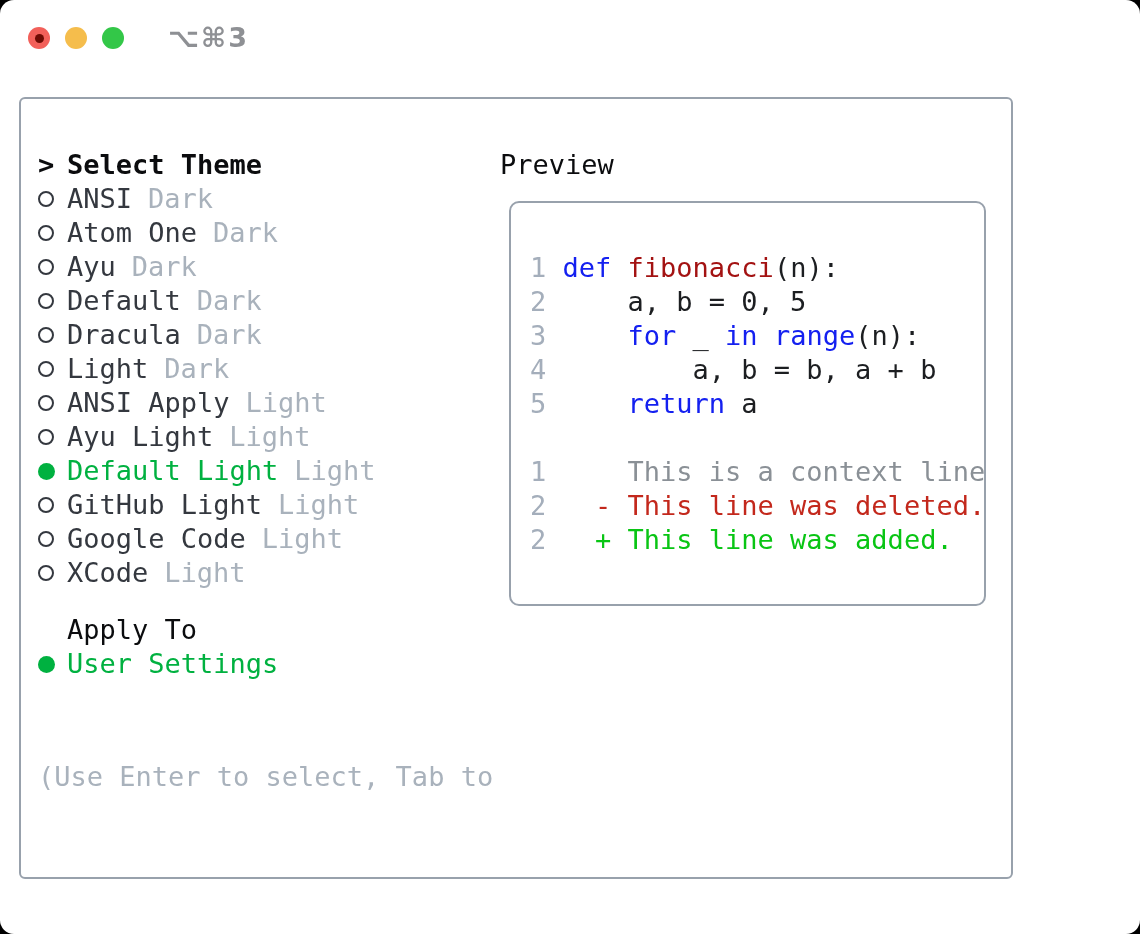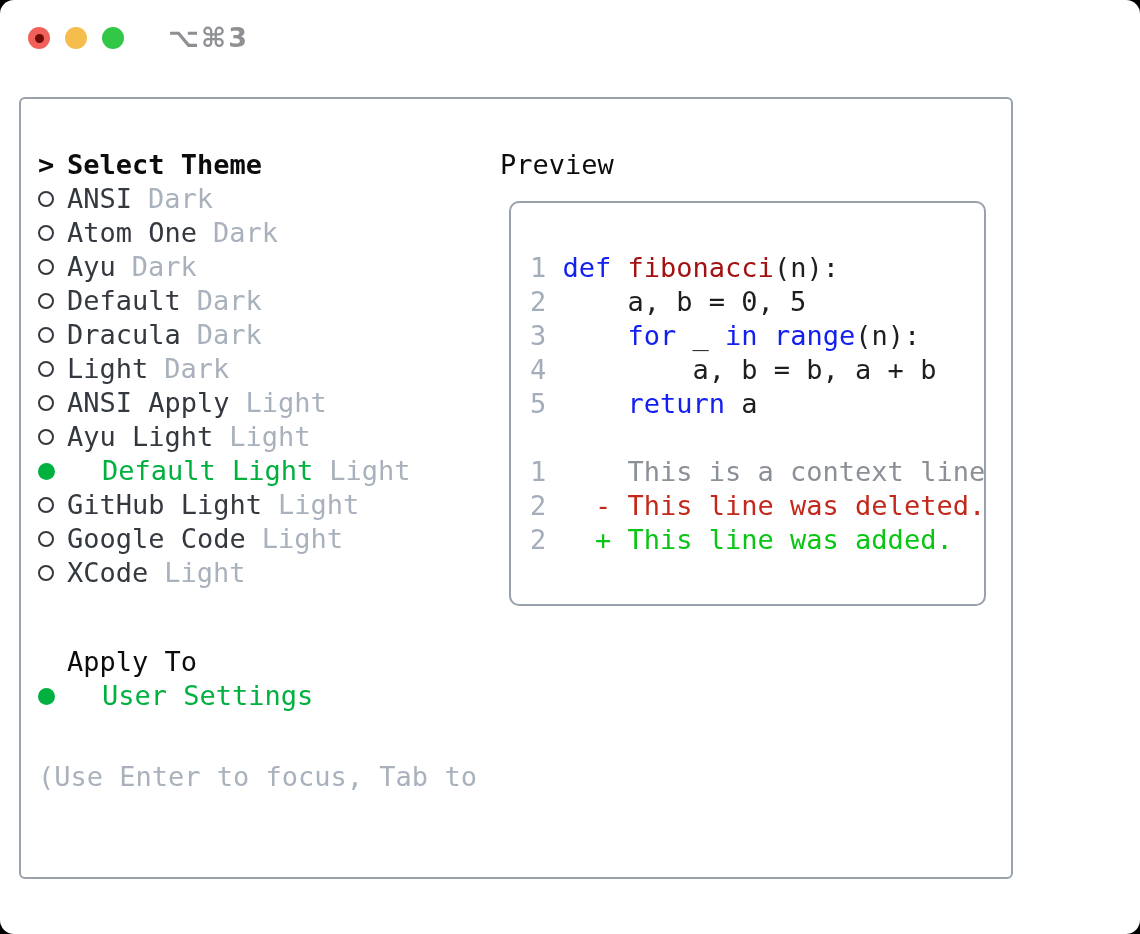--- a/index.html
+++ b/index.html
@@ -72,25 +72,25 @@
     border-radius: 50%;
   }
   .circle-filled {
     width: 17px; height: 17px;
     border-radius: 50%;
     background: var(--accent-green);
   }
   .heading-row { color: var(--heading-black); font-weight: bold; }
   .subheading-row { color: var(--heading-black); }
   .prompt-glyph { color: var(--heading-black); font-weight: bold; font-size: 27px; }
-  .row.selected .label { color: var(--accent-green); margin-left: 35px; }
+  .row.selected .label { color: var(--accent-green); }
   .tag { color: var(--muted-gray); margin-left: 16px; }
 
   .theme-list { position: absolute; left: 17px; top: 49px; }
-  .apply-block { position: absolute; left: 17px; top: 546px; text-align: right; }
+  .apply-block { position: absolute; left: 17px; top: 514px; text-align: right; }
   .hint-block {
     position: absolute; left: 17px; top: 661px;
     font-size: 27px; line-height: 34px;
     color: var(--muted-gray);
     white-space: pre;
   }
   
   .preview-heading {
     position: absolute; left: 479px; top: 49px;
     height: 34px; line-height: 34px;
@@ -154,21 +154,21 @@
 
     <div class="apply-block">
       <div class="row subheading-row">
         <span class="marker"></span>
         <span class="label">Apply To</span>
       </div>
 
     <div class="row option selected"><span class="marker"><span class="circle-filled"></span></span><span class="label">User Settings</span></div>
       </div>
 
-    <div class="hint-block"><div>(Use Enter to focus, Tab to</div></div>
+    <div class="hint-block"><div>(Use Enter to select, Tab to</div></div>
 
     <div class="preview-heading">Preview</div>
     <div class="preview-box">
       <div class="preview-code">
           <div class="code-line"><span class="lineno">1 </span><span class="tok-keyword">def</span><span class="tok-code"> </span><span class="tok-func">fibonacci</span><span class="tok-code">(n):</span></div>
           <div class="code-line"><span class="lineno">2 </span><span class="tok-code">    a, b = 0, 5</span></div>
           <div class="code-line"><span class="lineno">3 </span><span class="tok-code">    </span><span class="tok-keyword">for</span><span class="tok-code"> _ </span><span class="tok-keyword">in</span><span class="tok-code"> </span><span class="tok-keyword">range</span><span class="tok-code">(n):</span></div>
           <div class="code-line"><span class="lineno">4 </span><span class="tok-code">        a, b = b, a + b</span></div>
           <div class="code-line"><span class="lineno">5 </span><span class="tok-code">    </span><span class="tok-keyword">return</span><span class="tok-code"> a</span></div>
           <div class="code-line"><span class="lineno"></span></div>

